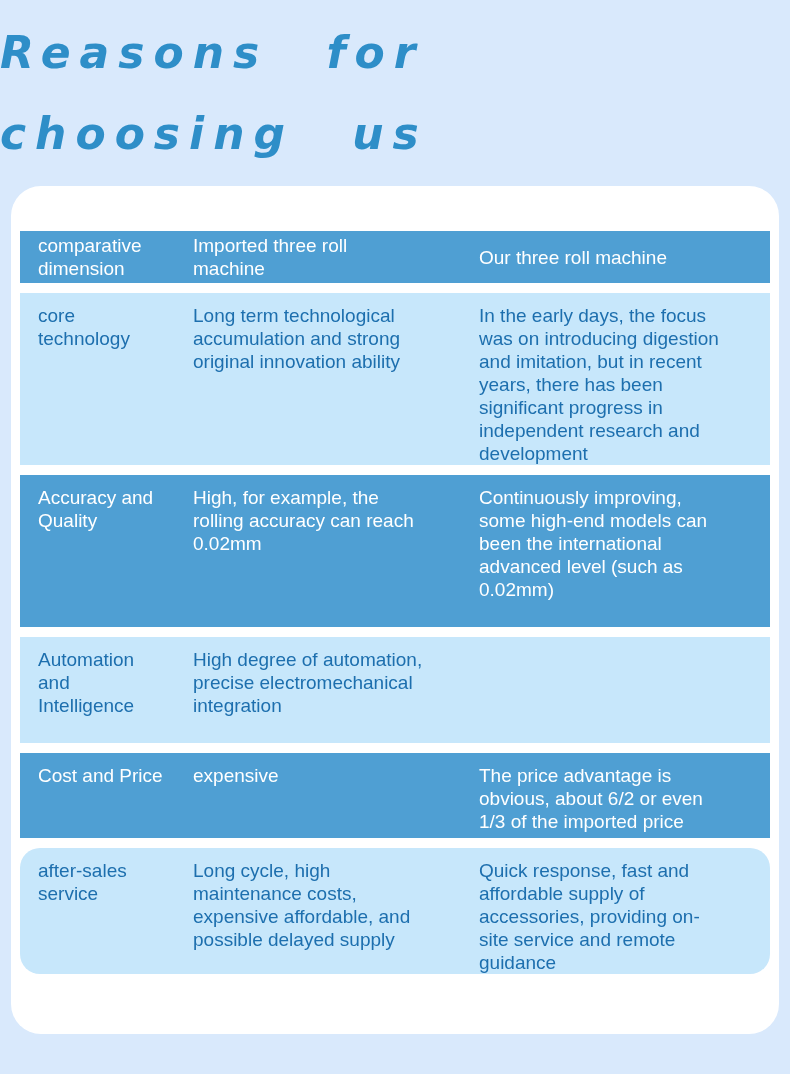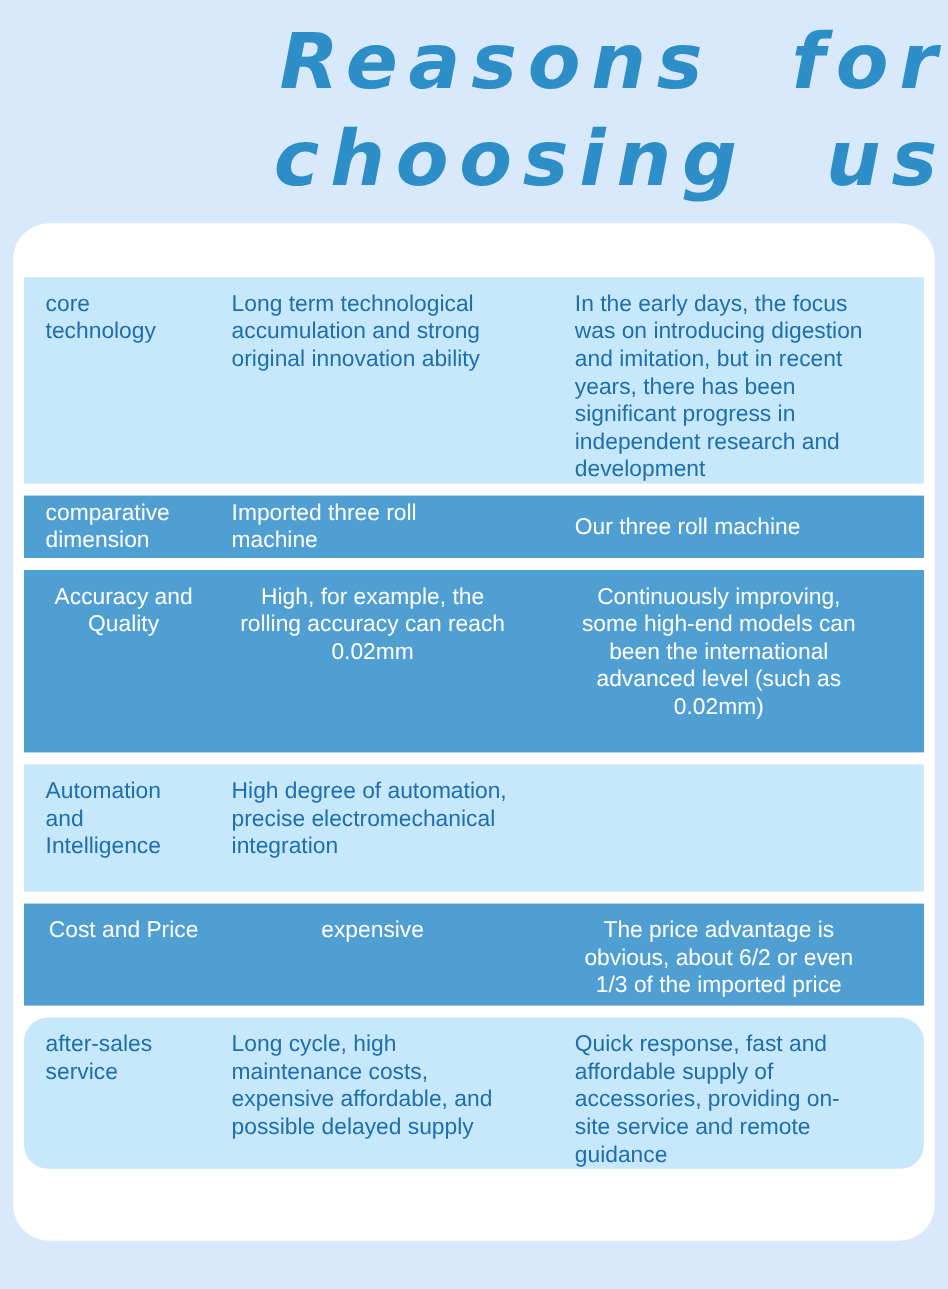--- a/index.html
+++ b/index.html
@@ -5,26 +5,26 @@
   * { margin: 0; padding: 0; box-sizing: border-box; }
   html, body { width: 790px; }
   body {
     height: 1074px;
     background: var(--page-bg, #d9e9fc);
     font-family: "Liberation Sans", sans-serif;
     overflow: hidden;
   }
   .title {
     padding-top: 12px;
-    text-align: right;
+    text-align: left;
     color: var(--title-blue, #2e8ec8);
     font-family: "DejaVu Sans", sans-serif;
     font-weight: bold;
     font-style: italic;
-    font-size: 64px;
+    font-size: 44px;
     line-height: 81px;
     letter-spacing: 9px;
     word-spacing: 34px;
   }
   .card {
     margin: 12px 11px 0 11px;
     background: var(--card-bg, #ffffff);
     border-radius: 30px;
     padding: 45px 9px 60px 9px;
   }
@@ -38,21 +38,21 @@
   }
   .trow:last-child { margin-bottom: 0; border-radius: 20px; }
   .head {
     background: var(--row-blue, #4f9fd3);
     color: var(--text-on-blue, #ffffff);
     min-height: 52px;
     align-items: center;
     padding-top: 3px;
     padding-bottom: 3px;
   }
-  .dark  { background: var(--row-blue, #4f9fd3);       color: var(--text-on-blue, #ffffff); text-align: center; }
+  .dark  { background: var(--row-blue, #4f9fd3);       color: var(--text-on-blue, #ffffff); }
   .light { background: var(--row-light-blue, #c7e7fb); color: var(--text-blue, #1d6fae); }
   .trow:not(.head) { padding-top: 11px; align-items: start; }
   .r0 { min-height: 162px; }
   .r1 { min-height: 152px; }
   .r2 { min-height: 106px; }
   .r3 { min-height: 85px;  }
   .r4 { min-height: 116px; }
   .c1 { max-width: 130px; }
   .c2 { max-width: 235px; }
   .head .c2 { max-width: 200px; }
@@ -61,30 +61,30 @@
 </head>
 <body>
 
 <div class="title">
   <div>Reasons for</div>
   <div>choosing us</div>
 </div>
 
 <div class="card">
 
+  <div class="trow head">
+    <div class="c1">comparative dimension</div>
+    <div class="c2">Imported three roll machine</div>
+    <div class="c3">Our three roll machine</div>
+  </div>
+
   <div class="trow light r0">
     <div class="c1">core technology</div>
     <div class="c2">Long term technological accumulation and strong original innovation ability</div>
     <div class="c3">In the early days, the focus was on introducing digestion and imitation, but in recent years, there has been significant progress in independent research and development</div>
-  </div>
-
-  <div class="trow head">
-    <div class="c1">comparative dimension</div>
-    <div class="c2">Imported three roll machine</div>
-    <div class="c3">Our three roll machine</div>
   </div>
 
   <div class="trow dark r1">
     <div class="c1">Accuracy and Quality</div>
     <div class="c2">High, for example, the rolling accuracy can reach 0.02mm</div>
     <div class="c3">Continuously improving, some high-end models can been the international advanced level (such as 0.02mm)</div>
   </div>
 
   <div class="trow light r2">
     <div class="c1">Automation and Intelligence</div>

